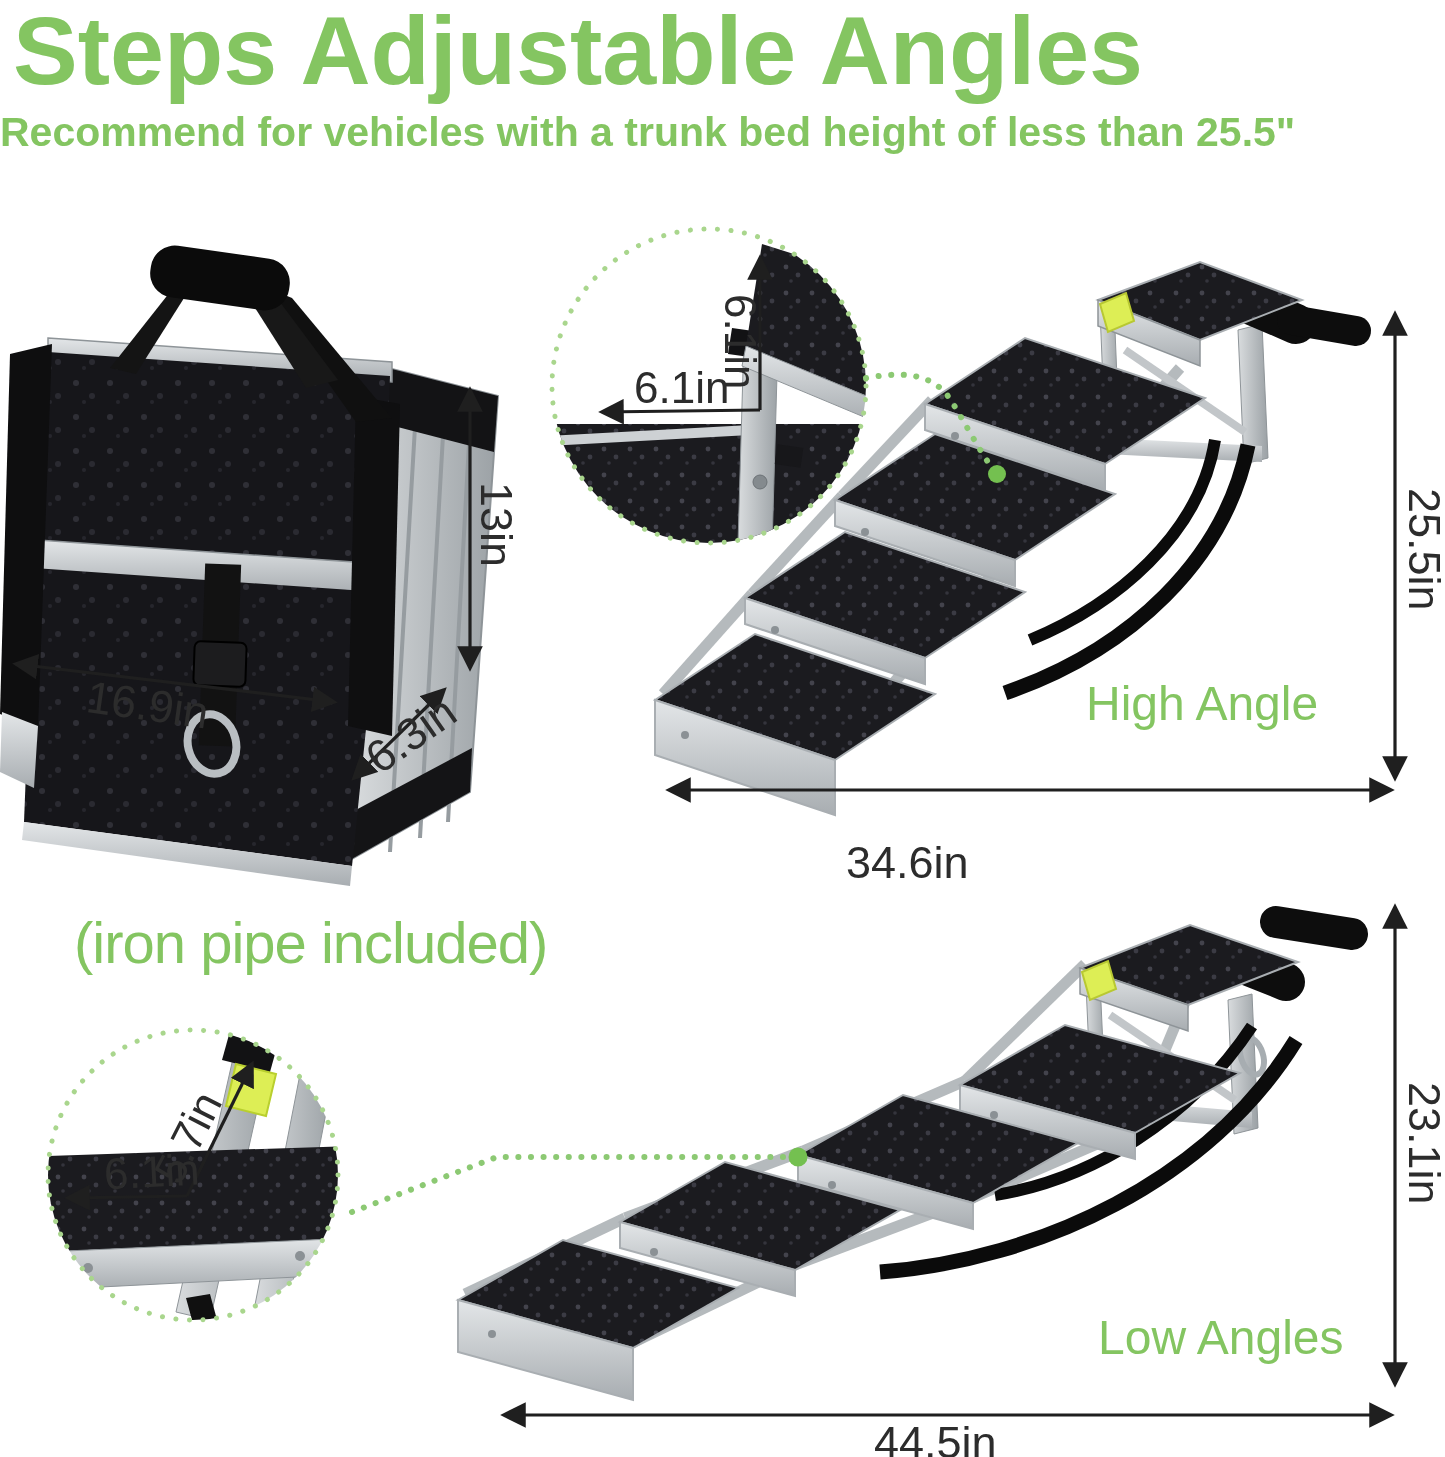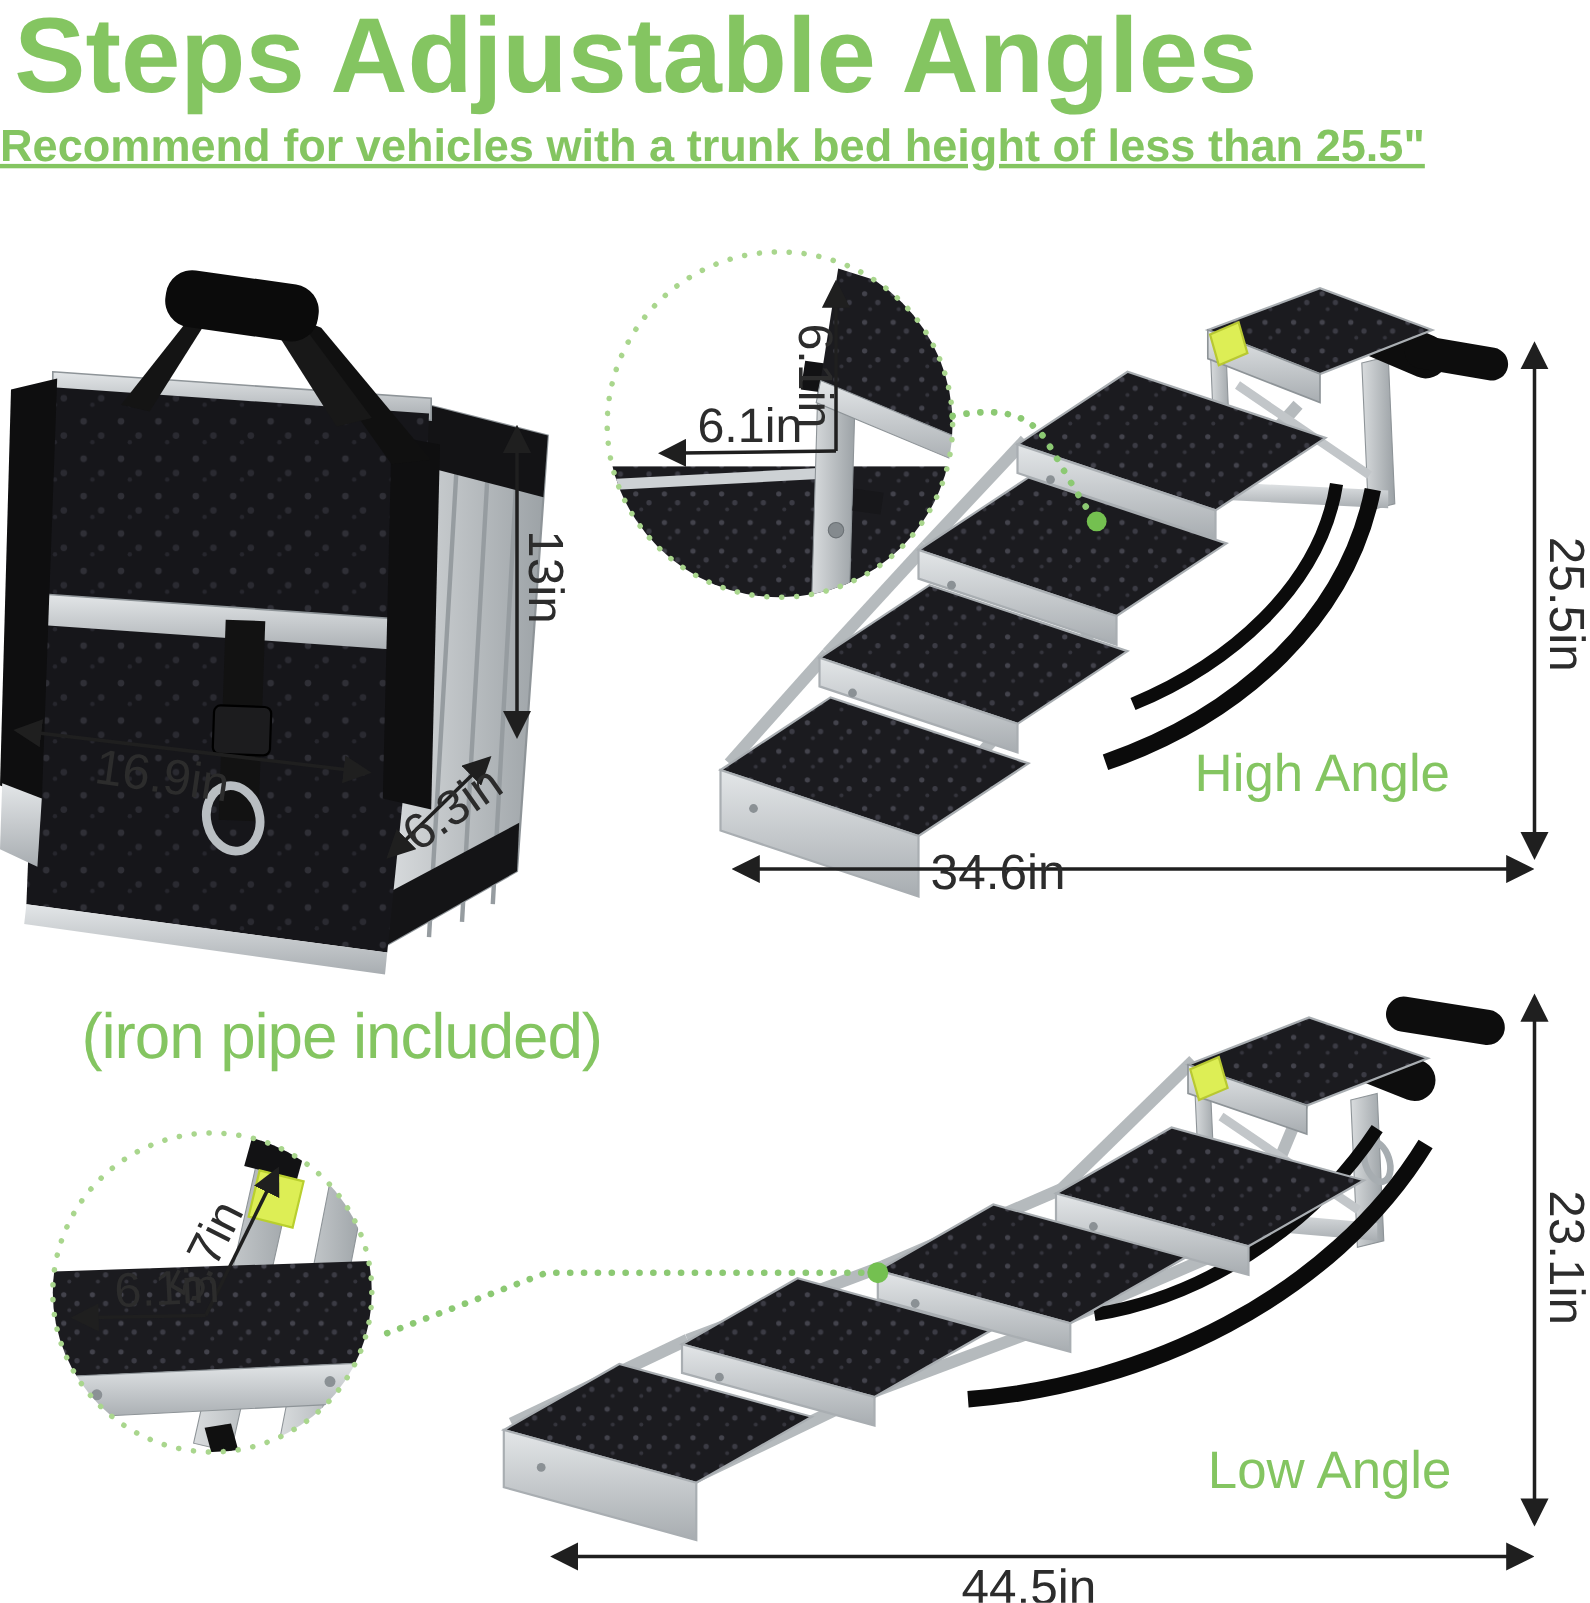--- a/index.html
+++ b/index.html
@@ -11,33 +11,33 @@
     --sticker-yellow:#ddee55;
   }
   html,body{margin:0;padding:0;}
   body{
     width:1445px;height:1457px;position:relative;overflow:hidden;
     background:#ffffff;font-family:"Liberation Sans",sans-serif;
   }
   .abs{position:absolute;white-space:nowrap;line-height:1;}
   .green{color:var(--green-accent);}
   #title{top:2px;left:0;width:1156px;text-align:center;font-size:97px;font-weight:bold;letter-spacing:0px;transform:scaleX(1.0);}
-  #subtitle{top:112px;left:0;width:1182px;text-align:center;font-size:41px;font-weight:bold;letter-spacing:0px;text-decoration:underline;}
+  #subtitle{top:112px;left:0;width:1182px;text-align:center;font-size:41px;font-weight:bold;letter-spacing:0px;}
   .dim{font-size:45px;color:var(--dim-text);}
   .dim-sm{font-size:44px;color:var(--dim-text);}
   .vert{writing-mode:vertical-rl;}
   .angle-label{font-size:48px;font-weight:normal;color:var(--green-accent);}
   #note-iron-pipe{top:914px;left:74px;font-size:58px;letter-spacing:-1px;color:var(--green-accent);}
   #dim-folded-width{top:674px;left:90px;transform:rotate(8deg);transform-origin:left top;}
   #dim-folded-depth{top:744px;left:358px;transform:rotate(-35deg);transform-origin:left top;}
   #dim-folded-height{top:482px;left:474px;}
   #dim-high-step-h{top:294px;left:718px;}
   #dim-high-step-d{top:366px;left:634px;}
   #dim-high-height{top:488px;left:1402px;}
-  #dim-high-length{top:770px;left:846px;}
+  #dim-high-length{top:840px;left:846px;}
   #label-high-angle{top:680px;left:1086px;}
   #dim-low-rail{top:1146px;left:186px;transform:rotate(-63deg);transform-origin:left bottom;}
   #dim-low-step-d{top:1150px;left:104px;transform:rotate(-3deg);}
   #dim-low-height{top:1082px;left:1402px;}
   #dim-low-length{top:1420px;left:874px;}
   #label-low-angle{top:1314px;left:1098px;}
   svg{position:absolute;top:0;left:0;}
 </style>
 </head>
 <body>
@@ -279,13 +279,13 @@
 <div id="dim-high-step-h" class="abs dim-sm vert">6.1in</div>
 <div id="dim-high-step-d" class="abs dim-sm">6.1in</div>
 <div id="dim-high-height" class="abs dim vert">25.5in</div>
 <div id="dim-high-length" class="abs dim">34.6in</div>
 <div id="label-high-angle" class="abs angle-label">High Angle</div>
 
 <div id="dim-low-rail" class="abs dim-sm">5.7in</div>
 <div id="dim-low-step-d" class="abs dim-sm">6.1in</div>
 <div id="dim-low-height" class="abs dim vert">23.1in</div>
 <div id="dim-low-length" class="abs dim">44.5in</div>
-<div id="label-low-angle" class="abs angle-label">Low Angle</div>
+<div id="label-low-angle" class="abs angle-label">Low Angles</div>
 
 </body></html>

